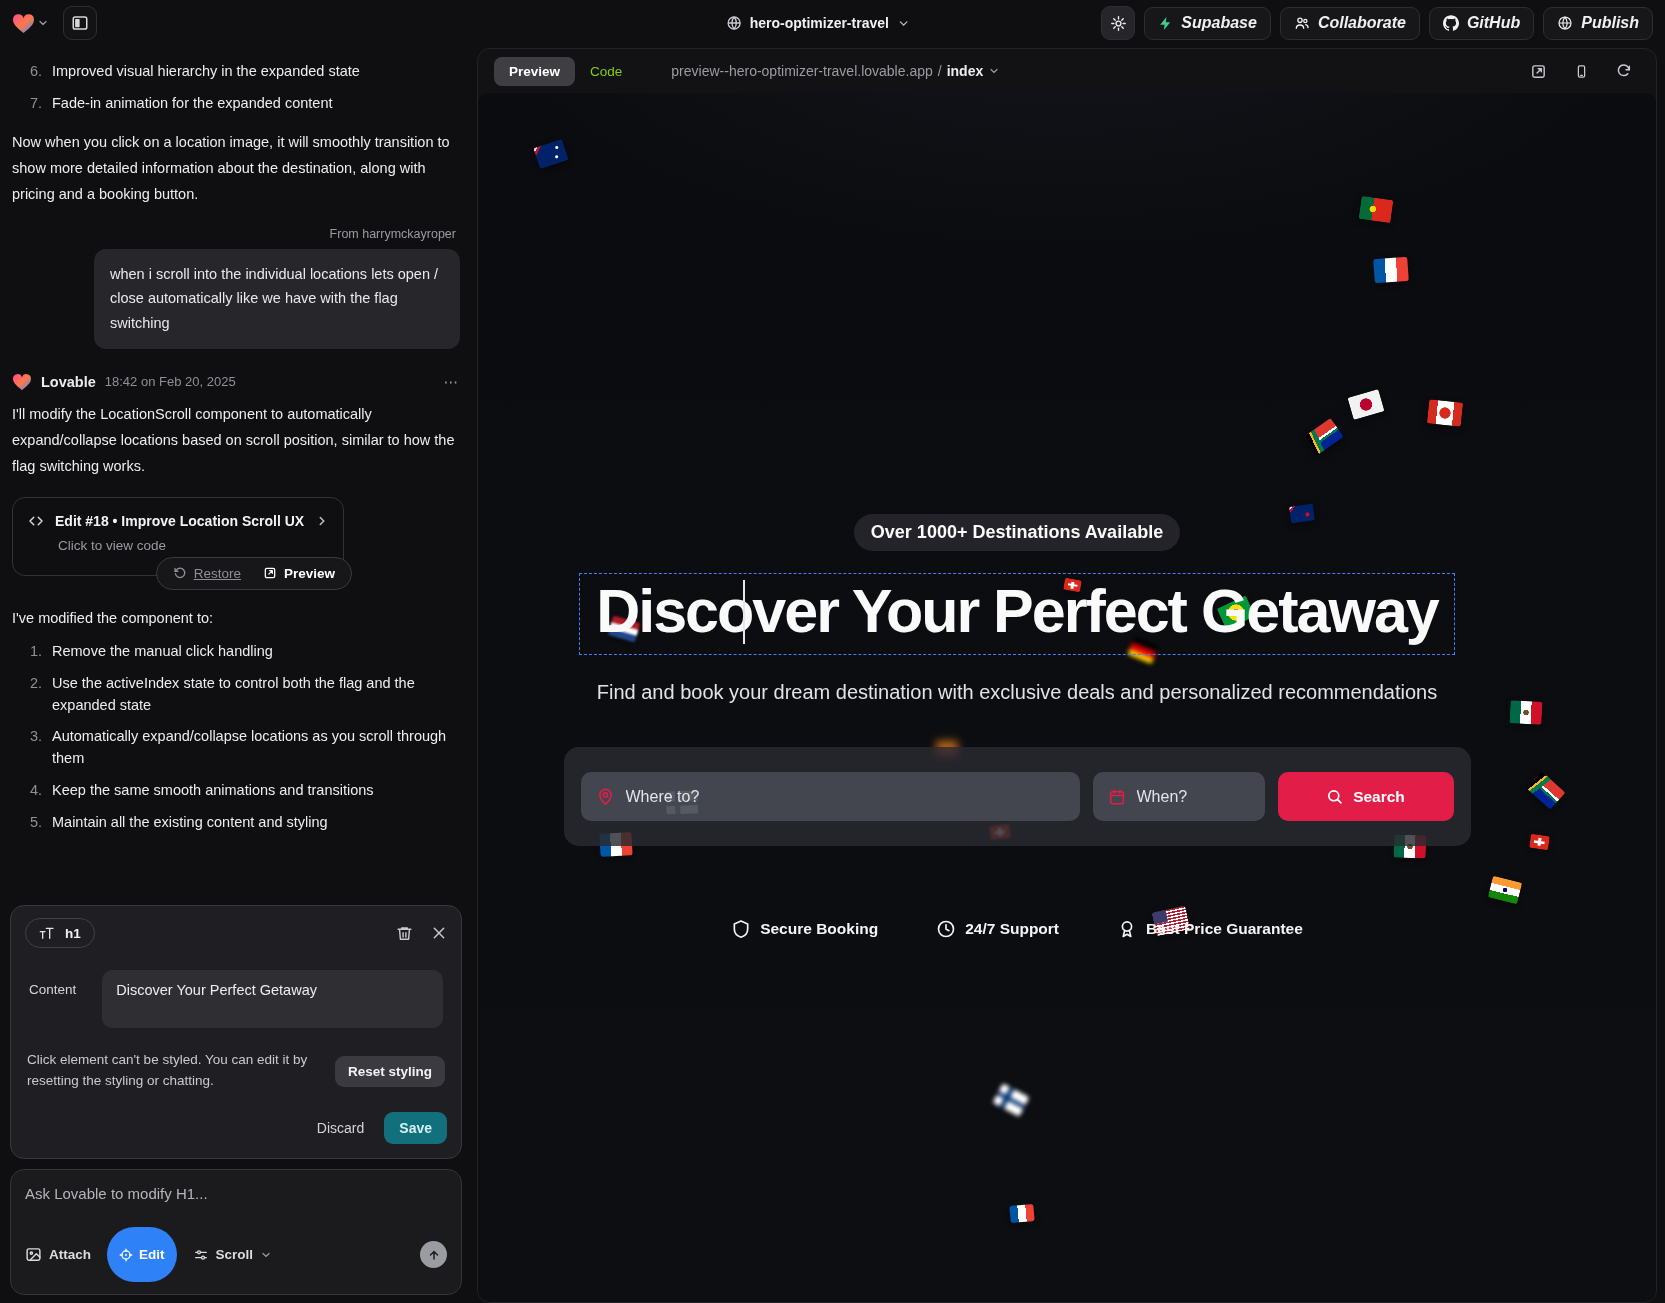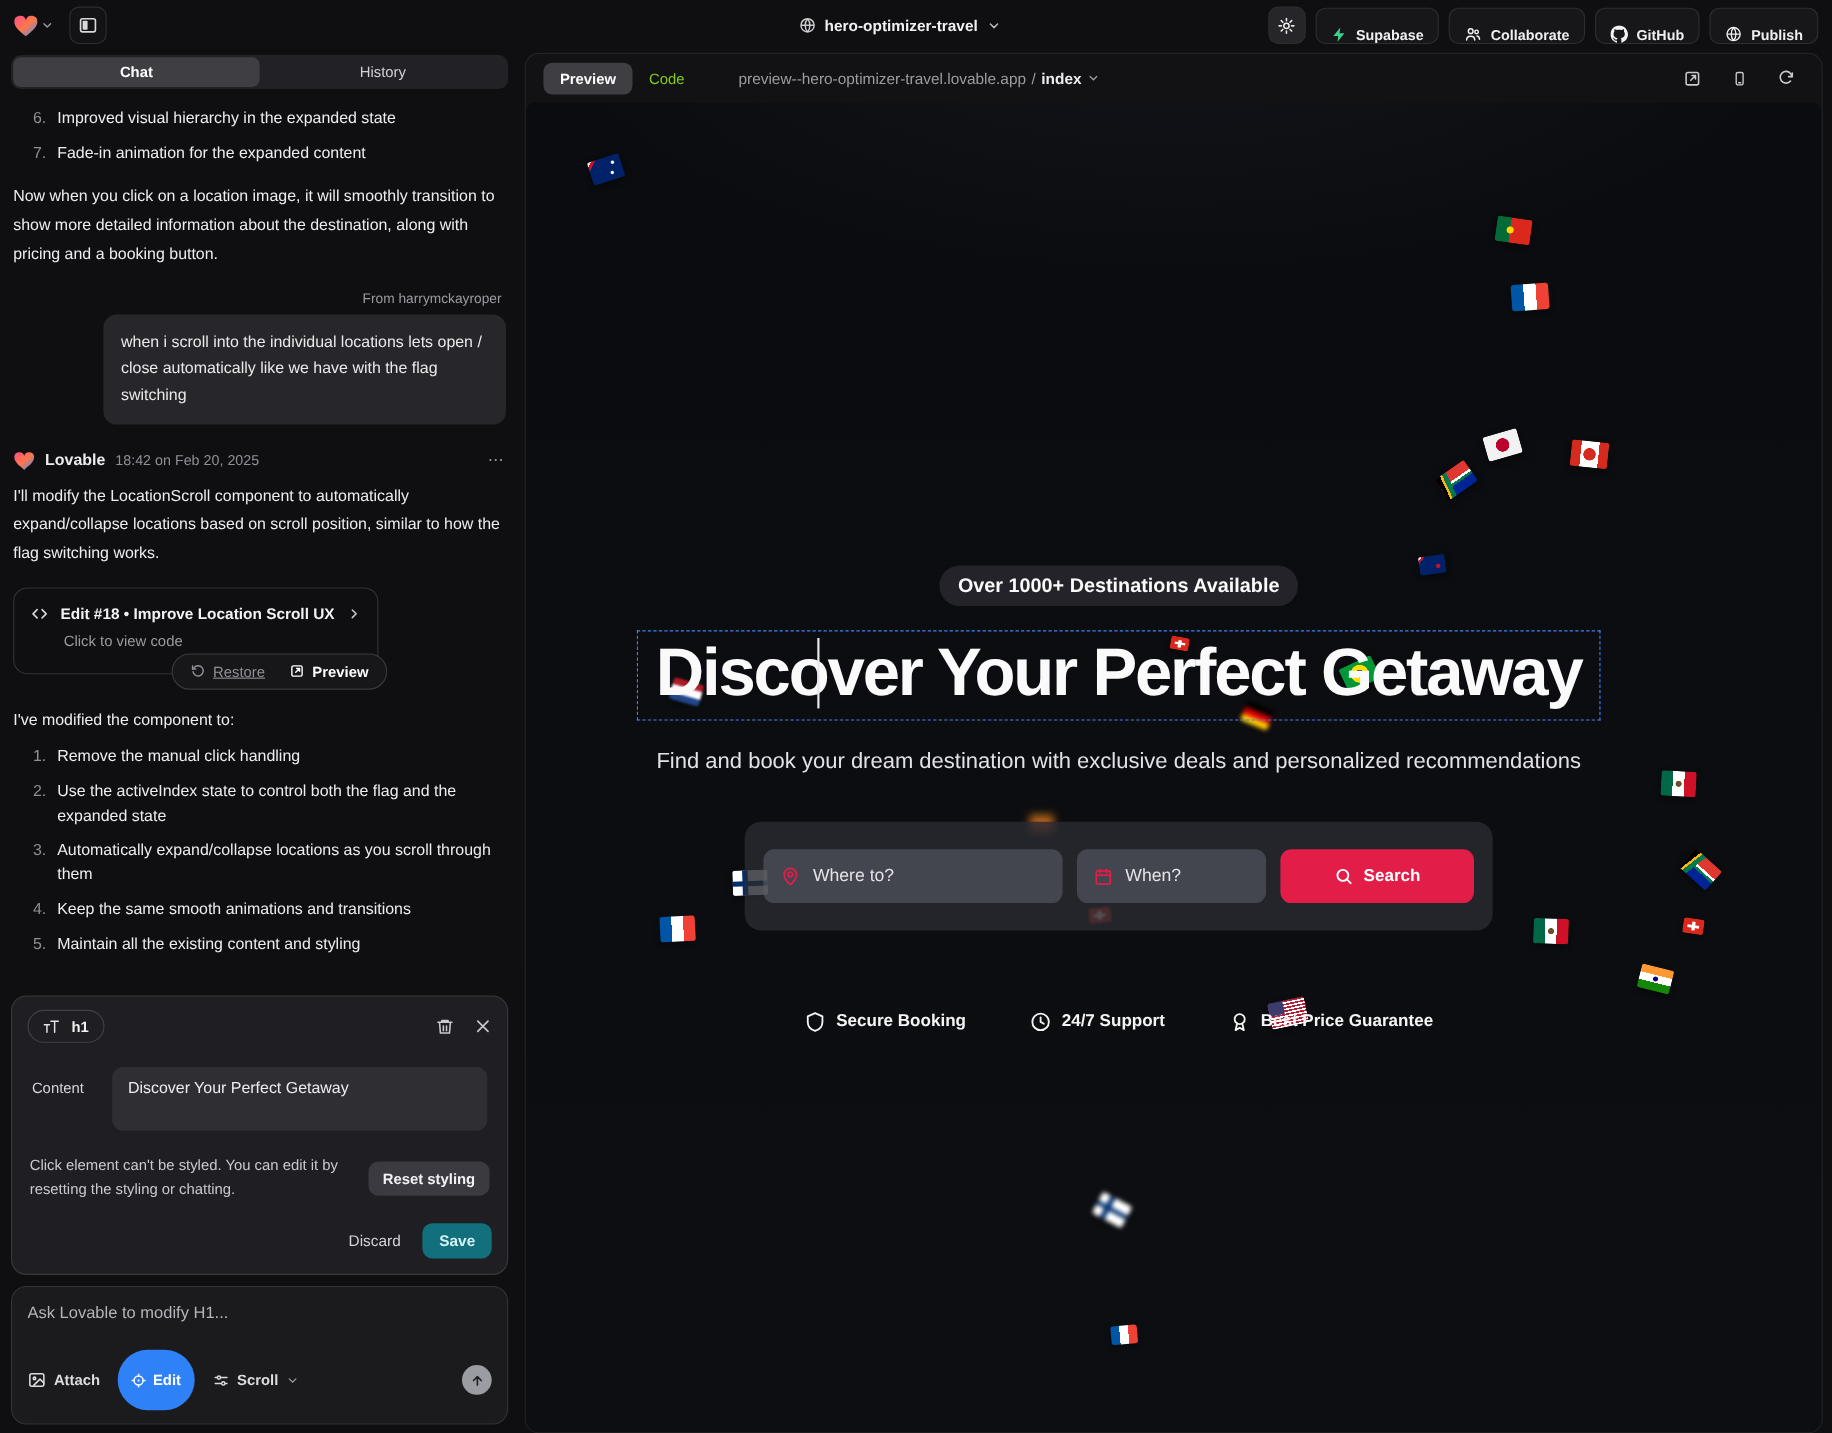--- a/index.html
+++ b/index.html
@@ -9,22 +9,22 @@
 
   
   .topbar { height:46px; display:flex; align-items:center; padding:0 12px; position:relative; background:#0f0f11; }
   .logo-wrap { display:flex; align-items:center; gap:2px; margin-right:14px; cursor:pointer; }
   .icon-btn { width:34px; height:34px; border:1px solid #2e2e32; border-radius:9px; background:#131316;
     display:flex; align-items:center; justify-content:center; color:#d8d8dc; }
   .proj { position:absolute; left:50%; transform:translateX(-58%); display:flex; align-items:center; gap:8px;
     font-size:14px; font-weight:700; color:#f1f1f3; cursor:pointer; }
   .proj .chev { color:#b9b9bf; }
   .topbar-right { margin-left:auto; display:flex; align-items:center; gap:9px; }
-  .tb-btn { height:33px; display:flex; align-items:flex-end; gap:8px; padding:0 13px; border:1px solid #2e2e32;
-    border-radius:9px; background:#17171a; font-size:13px; font-weight:600; color:#f0f0f2; cursor:pointer; }
+  .tb-btn { height:33px; display:flex; align-items:center; gap:8px; padding:0 13px; border:1px solid #2e2e32;
+    border-radius:9px; background:#17171a; font-size:16px; font-weight:600; color:#f0f0f2; cursor:pointer;font-style:italic; }
   .tb-gear { width:34px; height:34px; border-radius:9px; background:#26262a; border:1px solid #2e2e32;
     display:flex; align-items:center; justify-content:center; color:#ececee; cursor:pointer; }
 
   
   .main { display:flex; height:1257px; }
   .left { width:472px; display:flex; flex-direction:column; padding:4px 0 8px; }
 
   .tabs { margin:0 10px 6px; background:#222226; border-radius:9px; display:flex; height:31px; padding:2px; }
   .tab { flex:1; display:flex; align-items:center; justify-content:center; font-size:13.5px; color:#d2d2d7; border-radius:7px; cursor:pointer; }
   .tab.active { background:#3e3e43; color:#ffffff; font-weight:600; }
@@ -91,21 +91,21 @@
     background:radial-gradient(1000px 420px at 50% -8%, rgba(38,44,58,.30), rgba(0,0,0,0) 60%), linear-gradient(#0b0c0f,#0d0e12); }
   .flag-layer { position:absolute; inset:0; z-index:1; }
   .flag { position:absolute; border-radius:2.5px; box-shadow:0 2px 6px rgba(0,0,0,.45); }
 
   .hero { position:absolute; inset:0; z-index:2; display:flex; flex-direction:column; align-items:center; padding-top:385px; padding-right:100px; }
   .badge { background:#232329; border-radius:999px; padding:8px 17px; font-size:18px; font-weight:600; color:#fafafa;margin-top:36px; }
   .h1-select { position:relative; margin-top:22px; border:1.5px dashed #3d82f6; padding:2px 16px 8px; }
   .hero-title { font-size:61px; font-weight:700; letter-spacing:-2px; color:#fafafa; white-space:nowrap; }
   .caret { position:absolute; left:163px; top:6px; bottom:10px; width:1.5px; background:#e8e8ea; }
   .hero-sub { margin-top:26px; font-size:20px; color:#e2e2e6; }
-  .search-wrap { margin-top:43px; width:680px; background:rgba(40,43,49,.82); border-radius:15px; padding:25px 17px; display:flex; gap:13px; }
+  .search-wrap { margin-top:43px; width:907px; background:rgba(40,43,49,.82); border-radius:15px; padding:25px 17px; display:flex; gap:13px; }
   .s-input { display:flex; align-items:center; gap:11px; background:rgba(94,98,107,.55); border-radius:10px; height:49px; padding:0 15px; }
   .s-input input { background:transparent; border:none; outline:none; font-size:16px; color:#ececf0; font-family:"Liberation Sans",sans-serif; width:100%; }
   .s-input input::placeholder { color:#e4e4e8; }
   .s-where { flex:1; }
   .s-when { width:172px; }
   .search-btn { width:176px; height:49px; background:#e11d48; border-radius:10px; display:flex; align-items:center; justify-content:center; gap:10px;
     color:#fff; font-size:15.5px; font-weight:700; cursor:pointer; }
   .features { display:flex; align-items:center; gap:58px; margin-top:73px; }
   .feature { display:flex; align-items:center; gap:9px; font-size:15.5px; font-weight:600; color:#f4f4f5; }
 </style>
@@ -200,24 +200,20 @@
           </svg>
       </span>
       <span>Publish</span>
     </div>
   </div>
 </div>
 
 <div class="main">
 
   <div class="left">
-    <div class="tabs">
-      <div class="tab active">Chat</div>
-      <div class="tab">History</div>
-    </div>
 
     <div class="chat">
       <ul class="olist">
           <li>
             <span class="num">6.</span>
             <span class="txt">Improved visual hierarchy in the expanded state</span>
           </li>
           <li>
             <span class="num">7.</span>
             <span class="txt">Fade-in animation for the expanded content</span>

